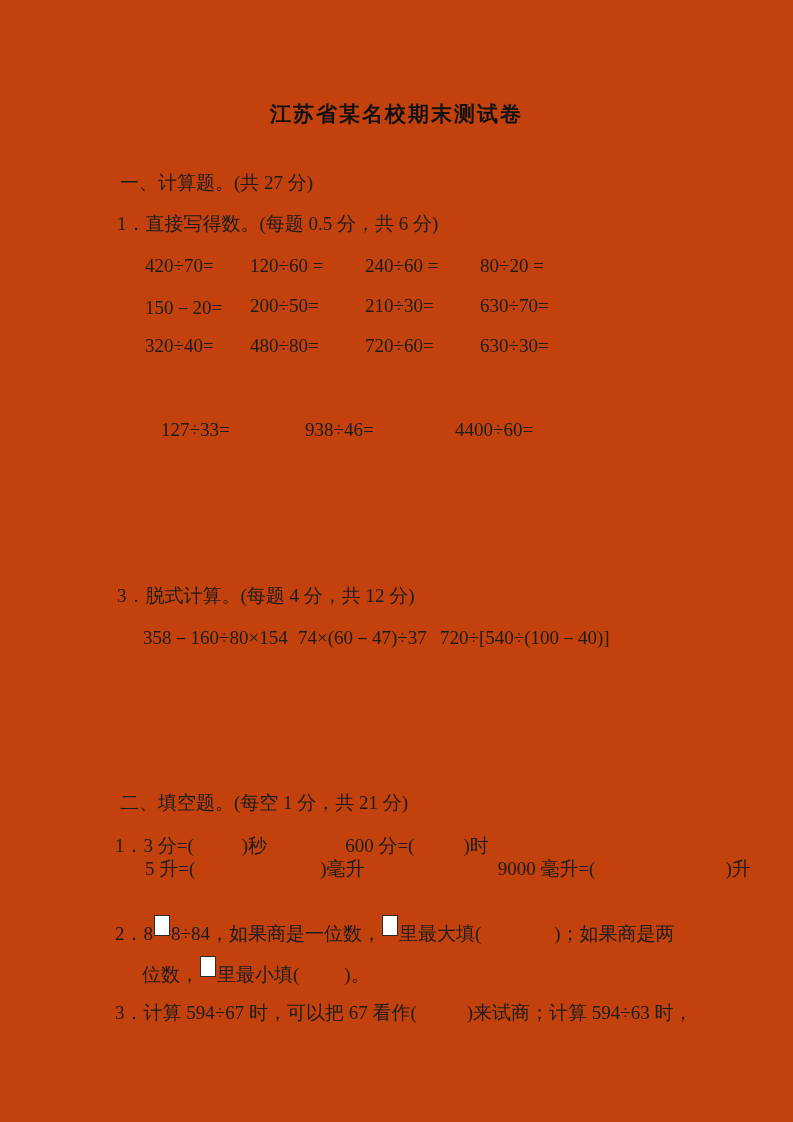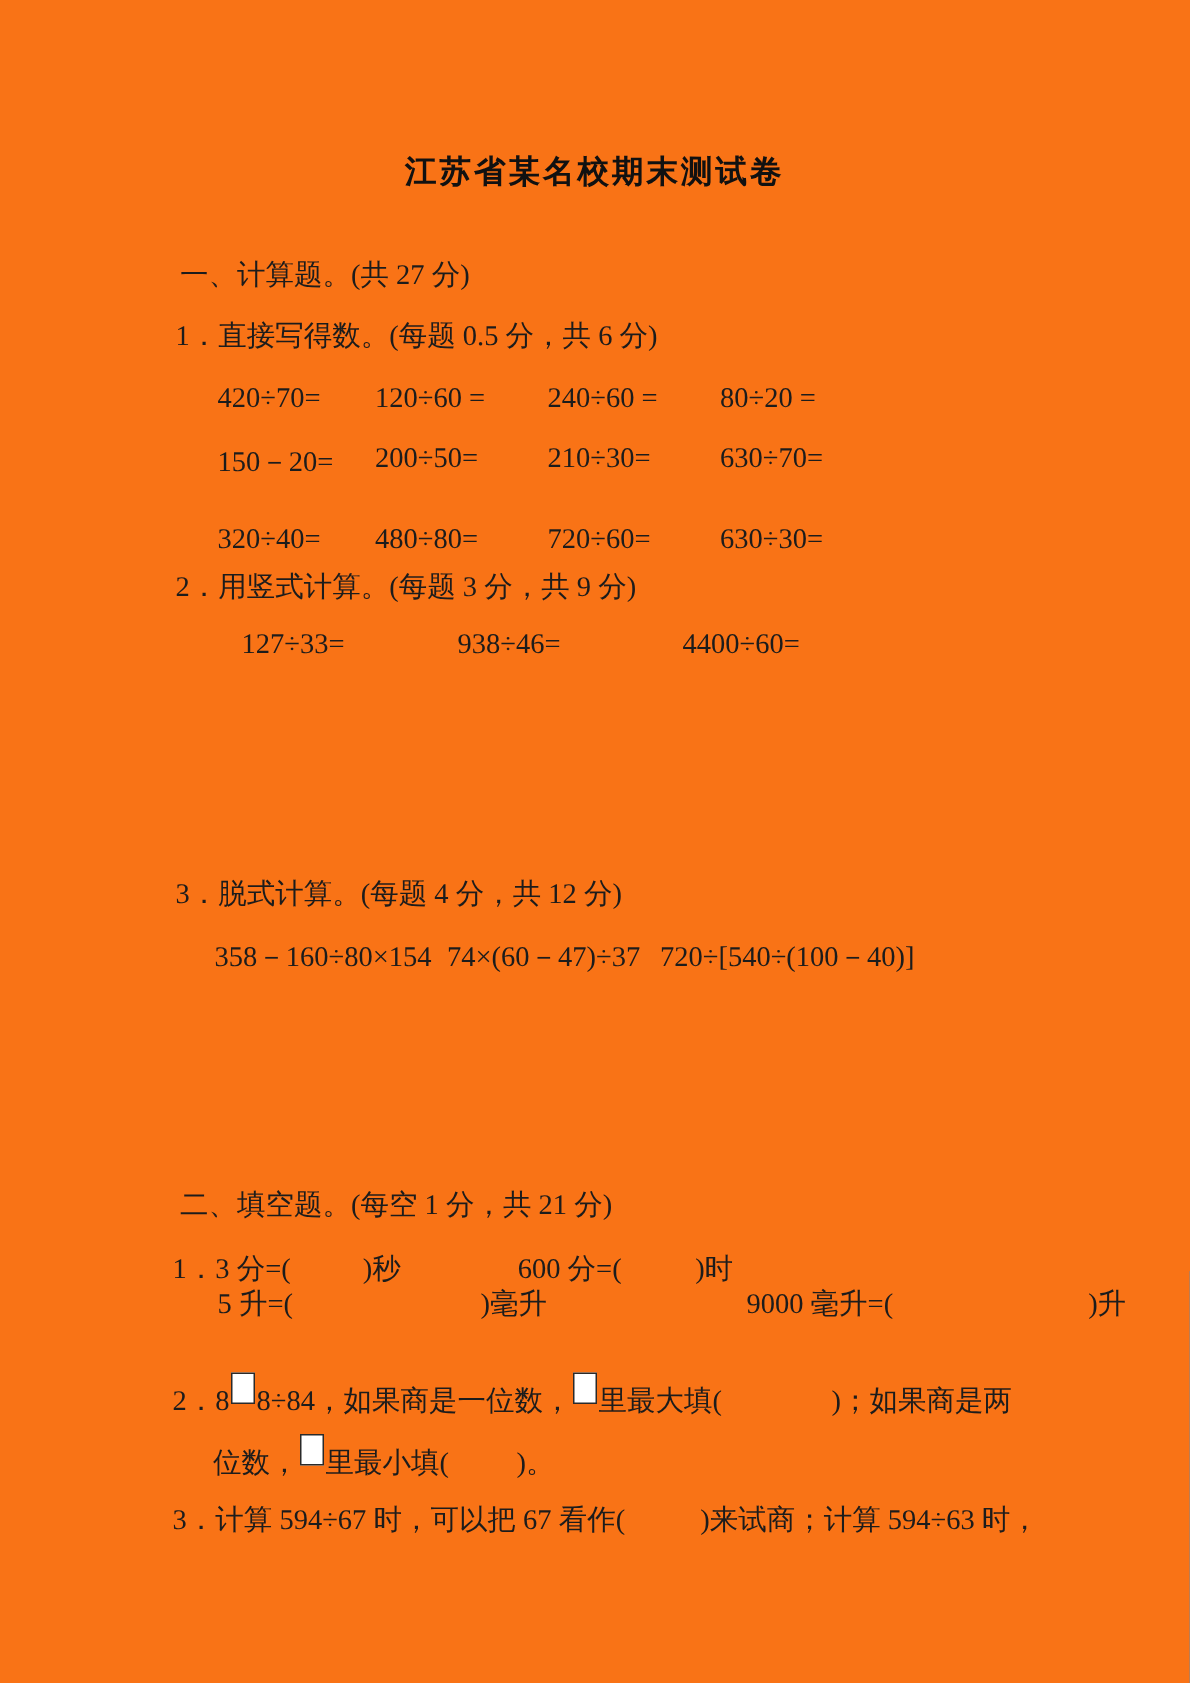--- a/index.html
+++ b/index.html
@@ -2,21 +2,21 @@
 <html><head>
 <meta charset="utf-8">
 <style>
   * { margin: 0; padding: 0; box-sizing: border-box; }
   html, body { background: #888; }
   .page {
     position: relative;
     width: 793px;
     height: 1122px;
     margin: 0 auto;
-    background: #f97316;
+    background: #c2410c;
     font-family: "Liberation Serif", "DejaVu Serif", serif;
     color: #1c1c1c;
     overflow: hidden;
   }
   .title {
     position: absolute;
     top: 100px;
     left: 0;
     width: 100%;
     text-align: center;
@@ -71,28 +71,27 @@
     <span class="c" style="left:105px">120÷60 =</span>
     <span class="c" style="left:220px">240÷60 =</span>
     <span class="c" style="left:335px">80÷20 =</span>
   </div>
   <div class="line" style="top:295px; left:145px; width:560px;text-align:right;">
     <span class="c" style="left:0">150－20=</span>
     <span class="c" style="left:105px">200÷50=</span>
     <span class="c" style="left:220px">210÷30=</span>
     <span class="c" style="left:335px">630÷70=</span>
   </div>
-  <div class="line" style="top:349px; left:145px; width:560px;text-align:right;">
+  <div class="line" style="top:335px; left:145px; width:560px;text-align:right;">
     <span class="c" style="left:0">320÷40=</span>
     <span class="c" style="left:105px">480÷80=</span>
     <span class="c" style="left:220px">720÷60=</span>
     <span class="c" style="left:335px">630÷30=</span>
   </div>
 
-  <div class="line" style="top:378px; left:117px;">2．用竖式计算。(每题 3 分，共 9 分)</div>
 
   <div class="line" style="top:419px; left:143px; width:600px;margin-left:18px;">
     <span class="c" style="left:0">127÷33=</span>
     <span class="c" style="left:144px">938÷46=</span>
     <span class="c" style="left:294px">4400÷60=</span>
   </div>
 
   <div class="line" style="top:583px; left:117px;">3．脱式计算。(每题 4 分，共 12 分)</div>
 
   <div class="line" style="top:625px; left:143px; width:620px;">

